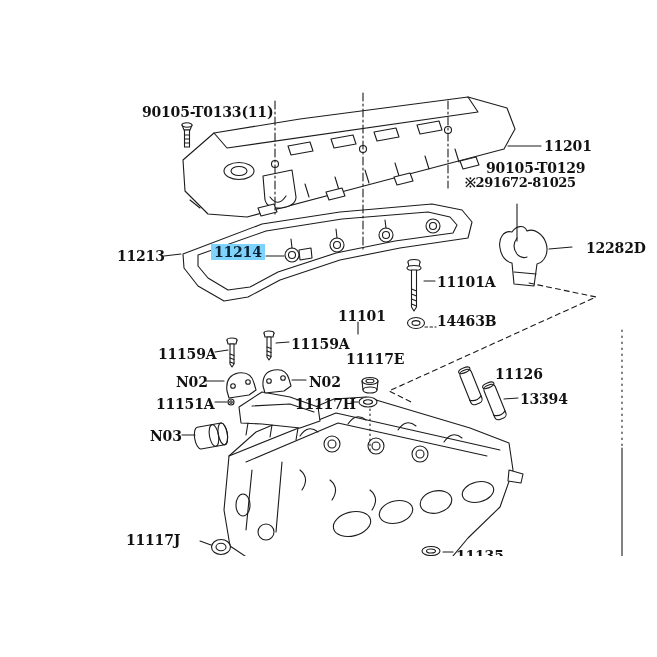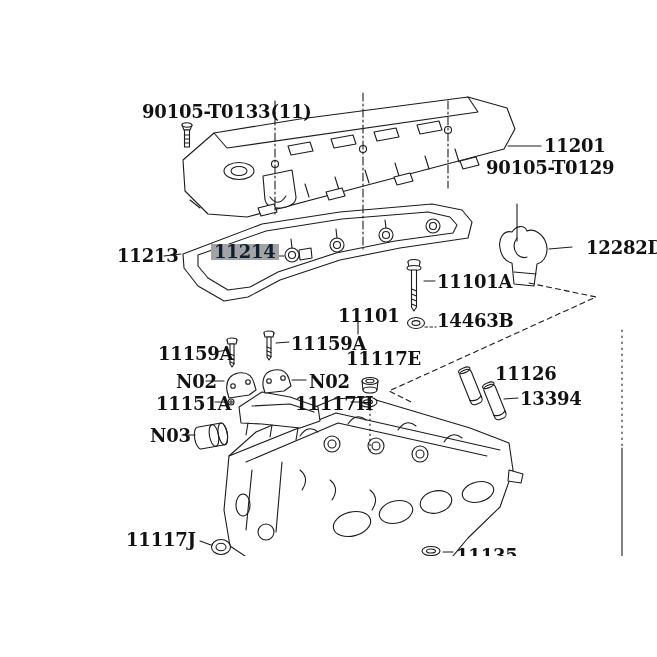--- a/index.html
+++ b/index.html
@@ -1,20 +1,20 @@
 <!DOCTYPE html>
 <html><head>
 <meta charset="utf-8">
 <style>
   html,body{margin:0;padding:0;background:#ffffff;}
   .canvas{position:relative;width:657px;height:657px;background:#fff;overflow:hidden;
           font-family:"DejaVu Serif","Liberation Serif",serif;font-weight:bold;color:#121212;}
   .clip{position:absolute;left:0;top:0;width:657px;height:556px;overflow:hidden;}
   .art{position:absolute;left:0;top:0;}
-  .lbl{position:absolute;font-size:18px;line-height:16px;white-space:nowrap;letter-spacing:-0.2px;}
+  .lbl{position:absolute;font-size:14px;line-height:16px;white-space:nowrap;letter-spacing:-0.2px;}
   .lbl>span{display:inline-block;}
   .sm{font-size:13px;letter-spacing:-0.4px;}
   .hl>span{padding:0 3px;}
   svg path,svg ellipse,svg circle,svg rect,svg line,svg polyline{
       stroke:#1c1c1c;stroke-width:1.1;fill:none;stroke-linecap:round;stroke-linejoin:round;}
   svg .f{fill:#ffffff;}
 </style>
 </head>
 <body>
 
@@ -213,23 +213,24 @@
       <path d="M504,399 L518,398"></path>
       <path d="M182,435 L195,435"></path>
       <path d="M200,541 L211,545"></path>
       <path d="M443,552 L453,552"></path>
     </g>
   </svg>
 
   <div class="lbl" style="left:142px;top:104px"><span>90105-T0133(11)</span></div>
   <div class="lbl" style="left:544px;top:138px"><span>11201</span></div>
   <div class="lbl" style="left:486px;top:160px"><span>90105-T0129</span></div>
+  <div class="lbl sm" style="left:465px;top:175px"><span>※291672-81025</span></div>
   <div class="lbl" style="left:586px;top:240px"><span>12282D</span></div>
   <div class="lbl" style="left:117px;top:248px"><span>11213</span></div>
-  <div class="lbl hl" style="left:211px;top:244px"><span style="background:#a3a3a3;color:#0d1f33;">11214</span></div>
+  <div class="lbl hl" style="left:211px;top:244px"><span style="background:#7dd3fc;color:#0d1f33;">11214</span></div>
   <div class="lbl" style="left:437px;top:274px"><span>11101A</span></div>
   <div class="lbl" style="left:338px;top:308px"><span>11101</span></div>
   <div class="lbl" style="left:437px;top:313px"><span>14463B</span></div>
   <div class="lbl" style="left:158px;top:346px"><span>11159A</span></div>
   <div class="lbl" style="left:291px;top:336px"><span>11159A</span></div>
   <div class="lbl" style="left:346px;top:351px"><span>11117E</span></div>
   <div class="lbl" style="left:176px;top:374px"><span>N02</span></div>
   <div class="lbl" style="left:309px;top:374px"><span>N02</span></div>
   <div class="lbl" style="left:156px;top:396px"><span>11151A</span></div>
   <div class="lbl" style="left:295px;top:396px"><span>11117H</span></div>

